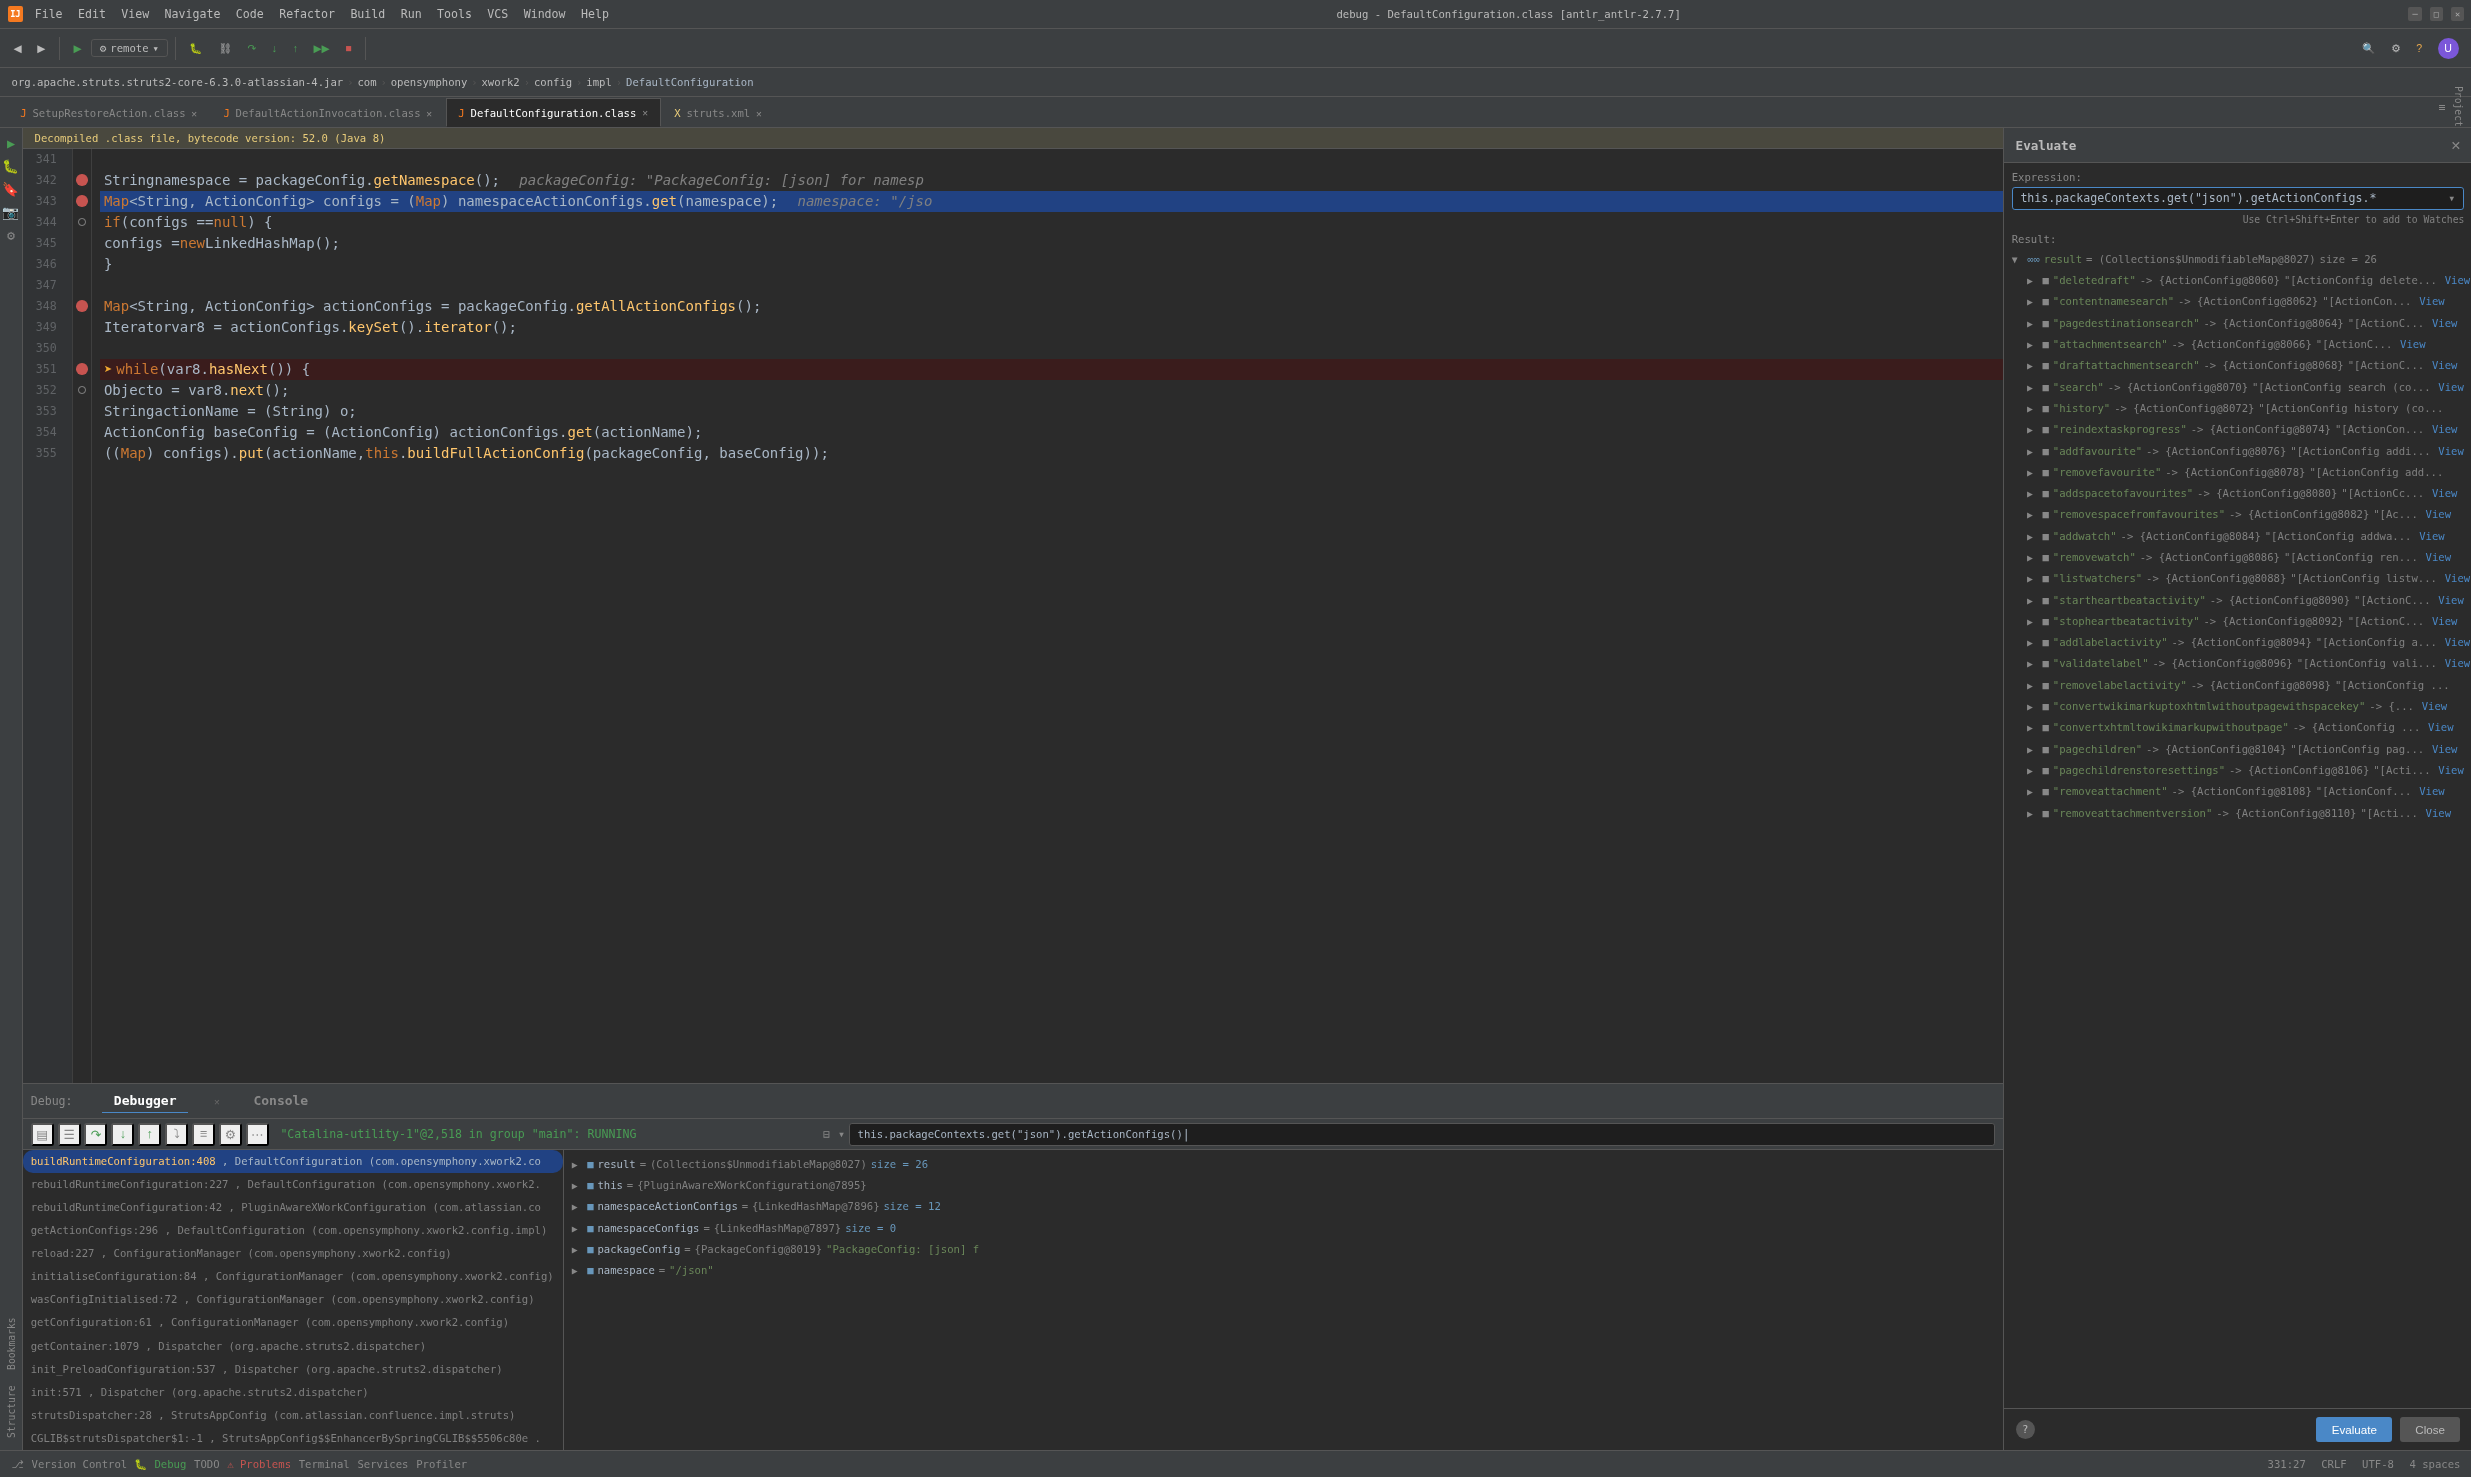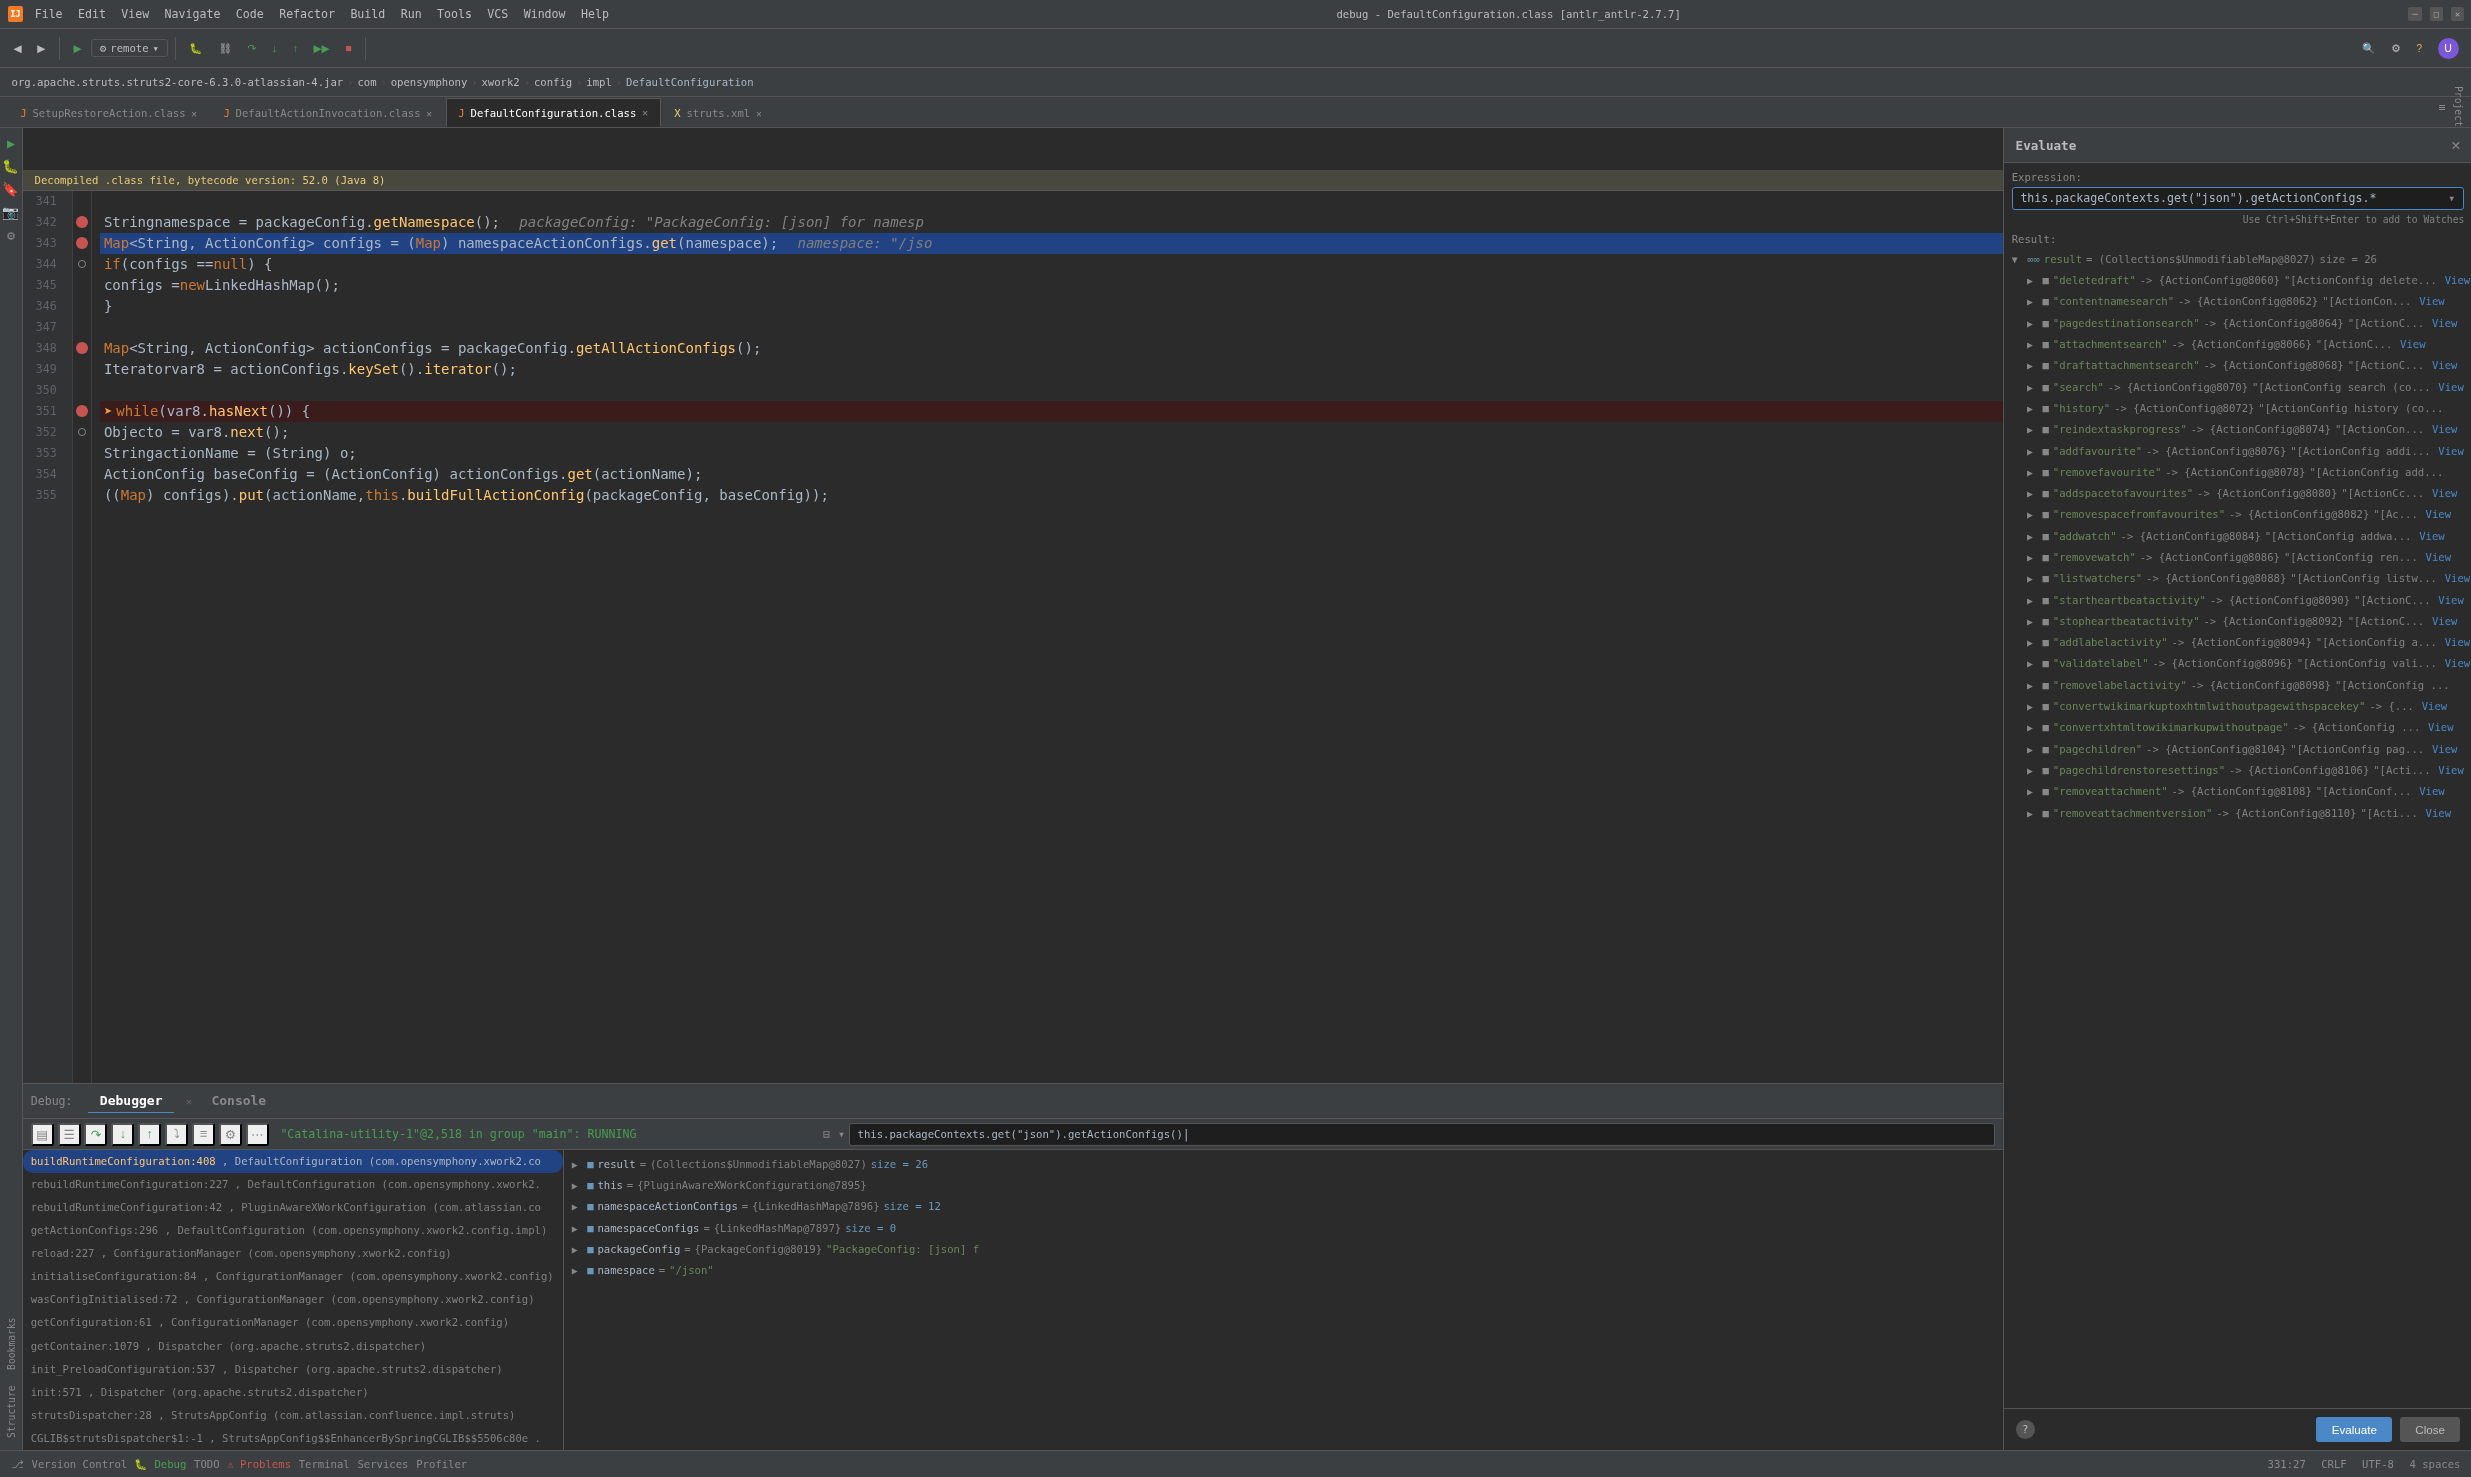--- a/index.html
+++ b/index.html
@@ -188,21 +188,21 @@
       flex-direction: column;
     }
 
     .debug-tabs {
       height: 35px;
       background: #3c3f41;
       display: flex;
       align-items: center;
       border-bottom: 1px solid #555;
       padding: 0 7.7px;
-      gap: 8px;
+      gap: 22px;
     }
     .debug-tab {
       padding: 3.9px 11.6px;
       font-size: 13px;
       color: #888;
       cursor: pointer;
       border-bottom: 1.9px solid transparent;
       font-weight: bold;
     }
     .debug-tab.active { color: #fff; border-bottom-color: #4a88c7; }
@@ -510,21 +510,21 @@
     <div class="sidebar-icon" style="color:#499c54">▶</div>
     <div class="sidebar-icon" style="color:#c75450">🐛</div>
     <div class="sidebar-icon">🔖</div>
     <div class="sidebar-icon">📷</div>
     <div class="sidebar-icon">⚙</div>
     <div style="flex:1"></div>
     <div class="v-tab">Bookmarks</div>
     <div class="v-tab">Structure</div>
   </div>
 
-  <div style="display:flex; flex-direction:column; flex:1; overflow:hidden;margin-top:42px;">
+  <div style="display:flex; flex-direction:column; flex:1; overflow:hidden;">
 
     <div class="info-bar">
       <span>Decompiled .class file, bytecode version: 52.0 (Java 8)</span>
     </div>
 
     <div class="code-editor">
       <div class="line-numbers">
         <div style="line-height:21px; padding-right:7.7px;">
           <div>341</div>
           <div>342</div>

